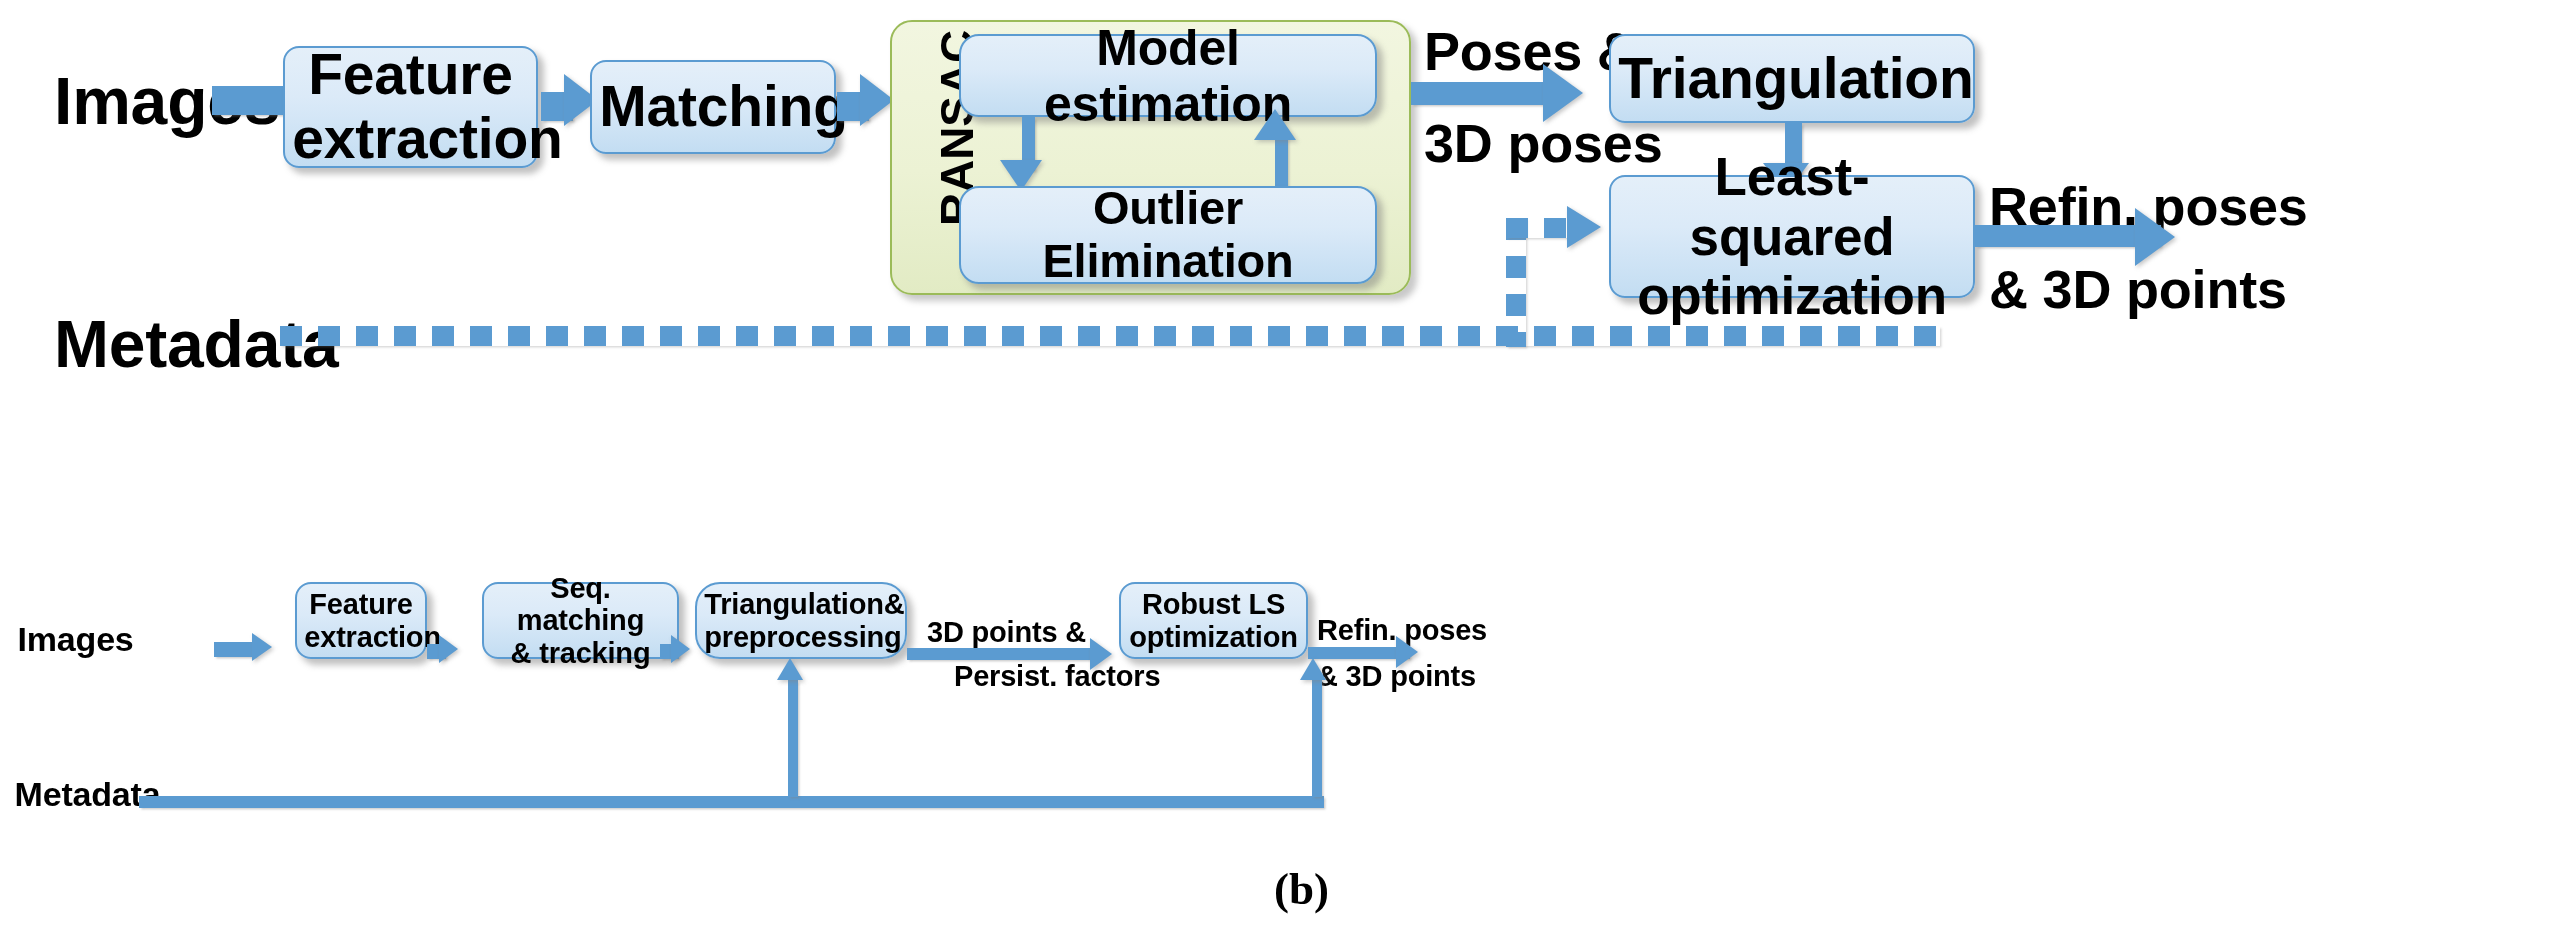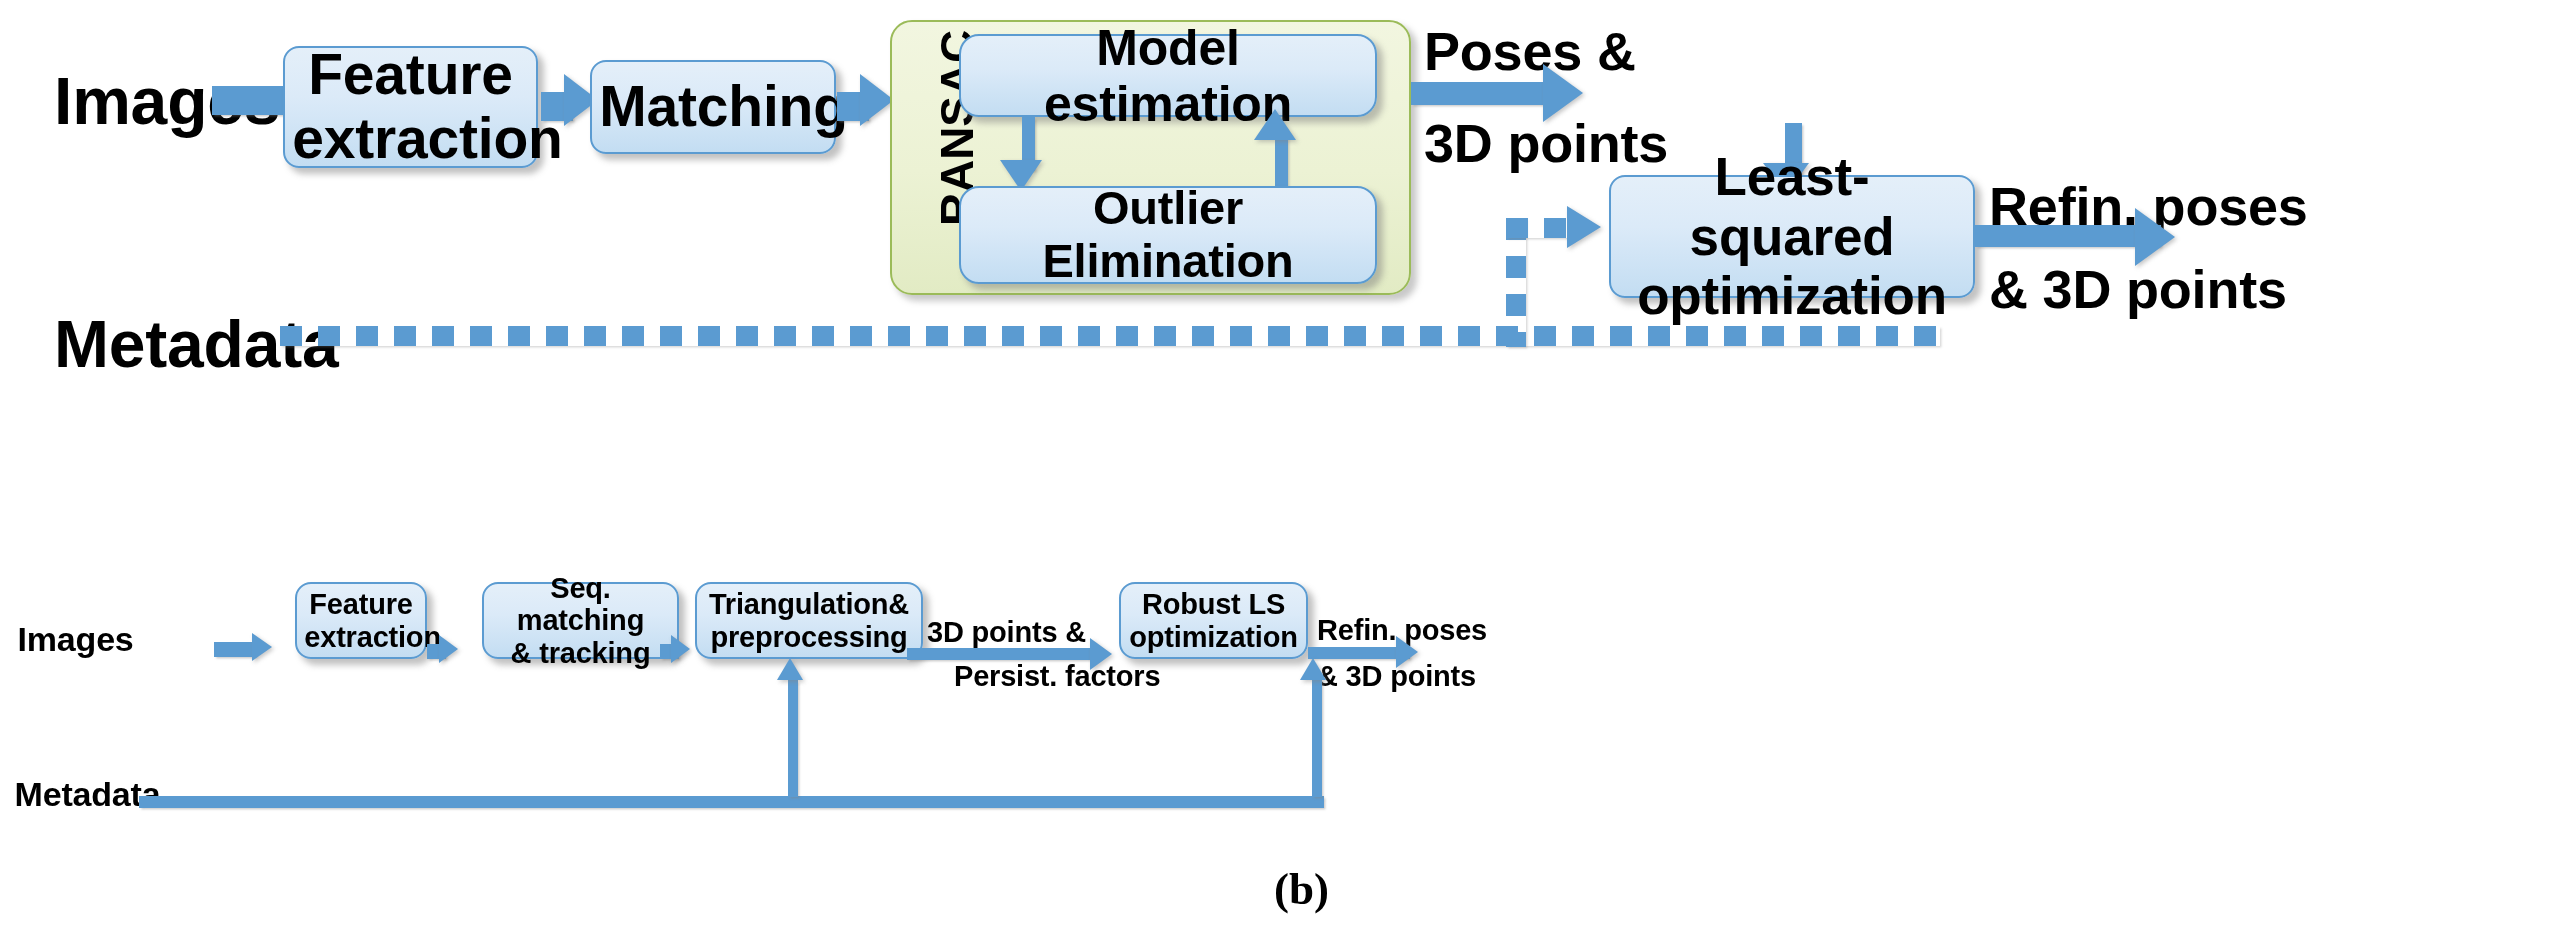--- a/index.html
+++ b/index.html
@@ -163,22 +163,25 @@
   <div class="vline" style="left: 1275px; top: 137px; width: 13px; height: 60px;"></div>
   <div class="ahead-u" style="left: 1254px; top: 109px; border-left-width: 21.5px; border-right-width: 21.5px; border-bottom-width: 31.5px;"></div>
 
   <div class="pbox" style="left: 959px; top: 186px; width: 418px; height: 98px; font-size: 47px; border-radius: 20px;">
     <span class="lbl">Outlier Elimination</span>
   </div>
 
   <div class="tlabel" style="left: 1424px; top: 20px; font-size: 54px;">Poses &amp;</div>
   <div class="hline" style="left: 1411px; top: 82px; width: 143px; height: 23px;"></div>
   <div class="ahead-r" style="left: 1543px; top: 64px; border-top-width: 29px; border-bottom-width: 29px; border-left-width: 40px;"></div>
-  <div class="tlabel" style="left: 1424px; top: 112px; font-size: 54px;">3D points</div>
-
+  <div class="tlabel" style="left: 1424px; top: 112px; font-size: 54px;">3D poses</div>
+
+  <div class="pbox" style="left: 1609px; top: 34px; width: 366px; height: 89px; font-size: 57px;">
+    <span class="lbl">Triangulation</span>
+  </div>
 
   <div class="vline" style="left: 1785px; top: 123px; width: 17px; height: 52px;"></div>
   <div class="ahead-d" style="left: 1763px; top: 163px; border-left-width: 23px; border-right-width: 23px; border-top-width: 31.5px;"></div>
 
   <div class="pbox" style="left: 1609px; top: 175px; width: 366px; height: 123px; font-size: 53px;">
     <span class="lbl" style="white-space:pre-line;">Least-squared
 optimization</span>
   </div>
 
   <div class="tlabel" style="left: 1989px; top: 175px; font-size: 54px;">Refin. poses</div>
@@ -211,21 +214,21 @@
   <div class="ahead-r" style="left:439px; top:635px; border-top-width:14.6px; border-bottom-width:14.6px; border-left-width:19px;"></div>
 
   <div class="pbox" style="left:482px; top:582px; width:197px; height:77px; font-size:29px;">
     <span class="lbl" style="white-space:pre-line;">Seq. matching
 &amp; tracking</span>
   </div>
 
   <div class="hline" style="left:660px; top:644px; width:19px; height:14.6px;"></div>
   <div class="ahead-r" style="left:671px; top:635px; border-top-width:14.6px; border-bottom-width:14.6px; border-left-width:19px;"></div>
 
-  <div class="pbox" style="left:695px; top:582px; width:228px; height:77px; font-size:29px;">
+  <div class="pbox" style="left:695px; top:582px; width:212px; height:77px; font-size:29px;border-radius:25px;">
     <span class="lbl" style="white-space:pre-line;">Triangulation&amp;
 preprocessing</span>
   </div>
 
   <div class="tlabel" style="left:927px; top:616px; font-size:29px;">3D points &amp;</div>
   <div class="hline" style="left:907px; top:648px; width:190px; height:11.7px;"></div>
   <div class="ahead-r" style="left:1090px; top:638px; border-top-width:16px; border-bottom-width:16px; border-left-width:22px;"></div>
   <div class="tlabel" style="left:954px; top:660px; font-size:29px;">Persist. factors</div>
 
   <div class="pbox" style="left:1119px; top:582px; width:189px; height:77px; font-size:29px;">

